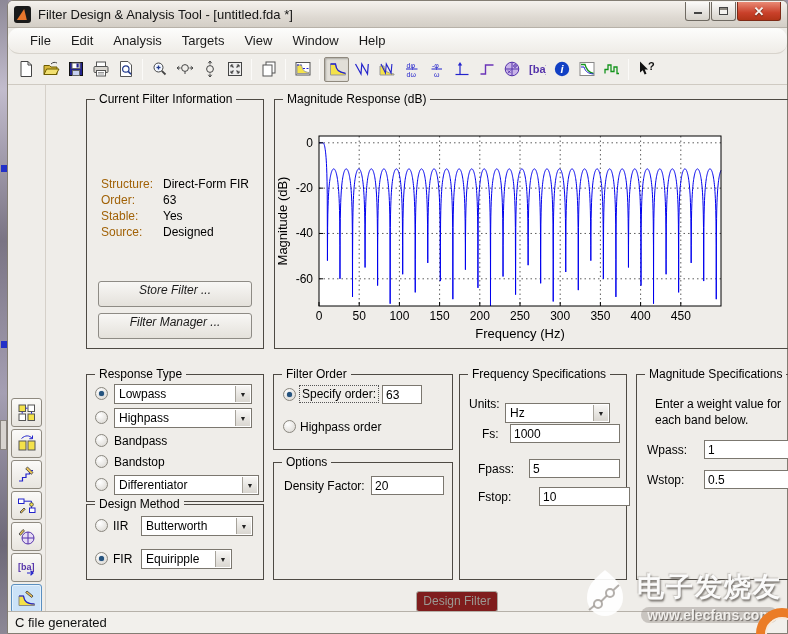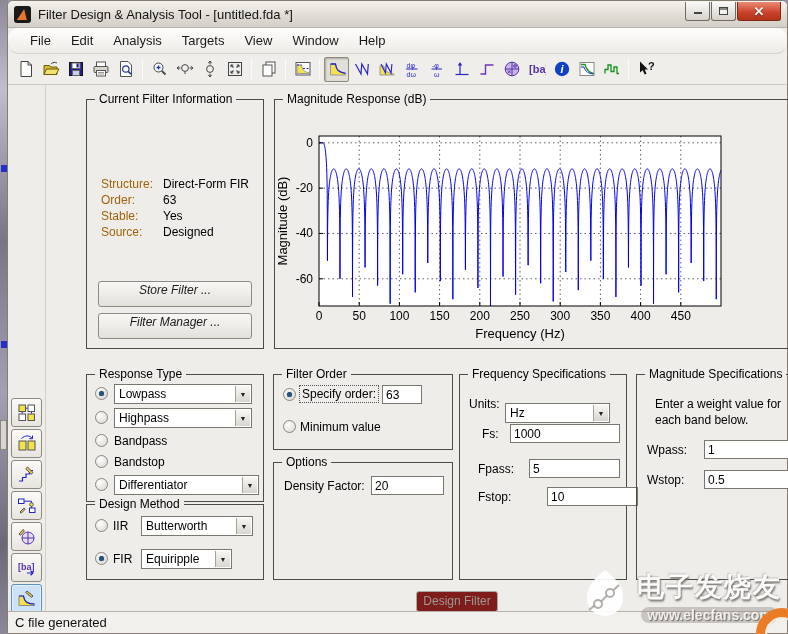--- a/index.html
+++ b/index.html
@@ -485,42 +485,42 @@
             <span class="arrow">▼</span>
           </div>
       </div>
 
       <div class="group" style="left:227px; top:289px; width:180px; height:76px;">
         <span class="gtitle">Filter Order</span>
         <span class="radio checked" style="left:9px; top:13px;"></span>
         <span class="flabel dotted" style="left:26px; top:11px;">Specify order:</span>
         <input class="tinput" style="left: 108px; top: 10px; width: 40px;" value="63">
         <span class="radio" style="left:9px; top:45px;"></span>
-        <span class="flabel" style="left:26px; top:45px;">Minimum value</span>
+        <span class="flabel" style="left:26px; top:45px;">Highpass order</span>
       </div>
 
       <div class="group" style="left:227px; top:377px; width:180px; height:118px;">
         <span class="gtitle">Options</span>
         <span class="flabel" style="left:10px; top:16px;">Density Factor:</span>
         <input class="tinput" style="left: 97px; top: 13px; width: 73px;" value="20">
       </div>
 
       <div class="group" style="left:413px; top:289px; width:168px; height:206px;">
         <span class="gtitle">Frequency Specifications</span>
         <span class="flabel" style="left:9px; top:22px;">Units:</span>
         <div class="combo" style="left:45px; top:28px; width:105px;">
             <span>Hz</span>
             <span class="arrow">▼</span>
           </div>
         <span class="flabel" style="left:22px; top:52px;">Fs:</span>
         <input class="tinput" style="left: 50px; top: 49px; width: 110px;" value="1000">
         <span class="flabel" style="left:18px; top:87px;">Fpass:</span>
         <input class="tinput" style="left: 69px; top: 84px; width: 91px;" value="5">
         <span class="flabel" style="left:18px; top:115px;">Fstop:</span>
-        <input class="tinput" style="left: 87px; top: 112px; width: 91px;" value="10">
+        <input class="tinput" style="left: 79px; top: 112px; width: 91px;" value="10">
       </div>
 
       <div class="group" style="left:590px; top:289px; width:174px; height:206px;">
         <span class="gtitle">Magnitude Specifications</span>
         <span class="flabel" style="left:18px; top:22px;">Enter a weight value for</span>
         <span class="flabel" style="left:18px; top:38px;">each band below.</span>
         <span class="flabel" style="left:10px; top:68px;">Wpass:</span>
         <input class="tinput" style="left: 67px; top: 65px; width: 96px;" value="1">
         <span class="flabel" style="left:10px; top:98px;">Wstop:</span>
         <input class="tinput" style="left: 67px; top: 95px; width: 96px;" value="0.5">

